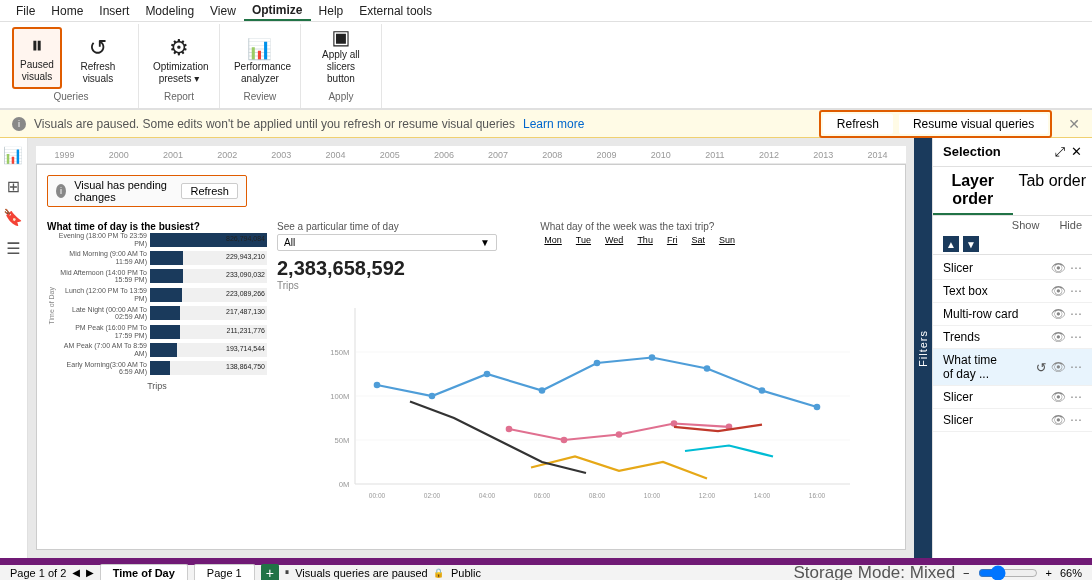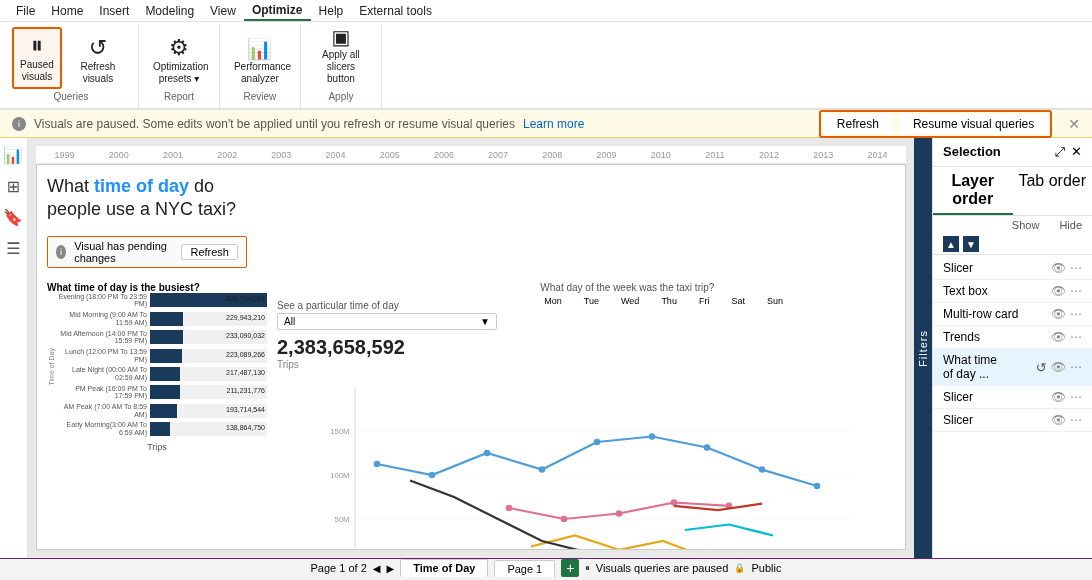--- a/index.html
+++ b/index.html
@@ -70,29 +70,29 @@
     
     .big-heading { font-size: 18px; font-weight: 400; color: #222; line-height: 1.3; margin-bottom: 8px; }
     .big-heading .highlight { color: #1e90ff; font-weight: 600; }
 
     
     .pending-bar { display: flex; align-items: center; border: 1px solid #e0e0e0; background: #fafafa; padding: 3px 8px; margin-bottom: 8px; font-size: 11px; gap: 8px; border-radius: 2px; width: 200px; }
     .pending-bar button { padding: 1px 8px; font-size: 11px; background: #fff; border: 1px solid #ccc; cursor: pointer; border-radius: 2px; }
     .bar-chart-title { font-size: 10px; font-weight: 600; }
     .bar-row { display: flex; align-items: center; margin-bottom: 3px; gap: 3px; }
     .scatter-filter { border: 1px solid #ccc; border-radius: 2px; padding: 2px 6px; font-size: 10px; display: flex; align-items: center; justify-content: space-between; width: 220px; background: #fff; cursor: pointer; }
-    .day-pills { display: flex; gap: 14px; font-size: 9px; }
+    .day-pills { display: flex; gap: 6px; font-size: 9px; text-decoration: underline; }
     .day-pill { padding: 1px 4px; border-radius: 2px; }
 
     
     .big-count { font-size: 20px; font-weight: 600; color: #222; }
     .count-label { font-size: 10px; color: #888; }
 
     
-    .status-bar { height: 22px; background: #f3f3f3; border-top: 1px solid #701a75; display: flex; align-items: center; padding: 0 10px; font-size: 11px; gap: 8px; flex-direction: column; }
+    .status-bar { height: 22px; background: #f3f3f3; border-top: 7px solid #701a75; display: flex; align-items: center; padding: 0 10px; font-size: 11px; gap: 8px; }
     .status-left { display: flex; align-items: center; gap: 6px; flex: 1; }
     .status-right { display: flex; align-items: center; gap: 8px; }
     .page-tab { padding: 2px 12px; font-size: 11px; background: #fff; border: 1px solid #ccc; border-bottom: none; cursor: pointer; border-radius: 2px 2px 0 0; }
     .page-tab.active { background: #fff; border-bottom: 1px solid #fff; font-weight: 600; }
     .add-page-btn { width: 18px; height: 18px; background: #217346; color: #fff; border: none; cursor: pointer; font-size: 14px; border-radius: 2px; display: flex; align-items: center; justify-content: center; }
     .storage-mode { font-size: 17px; color: #555; }
     .zoom-slider { width: 60px; }
 
     
     .svg-chart { width: 100%; height: 220px; }
@@ -203,23 +203,20 @@
       <span class="timeline-year">2010</span>
       <span class="timeline-year">2011</span>
       <span class="timeline-year">2012</span>
       <span class="timeline-year">2013</span>
       <span class="timeline-year">2014</span>
     </div>
 
     <div class="canvas-inner">
       <div class="report-canvas" style="display:flex; flex-direction:column; padding:10px; gap:6px;">
 
-        <div class="big-heading">
-          <span>What </span><span class="highlight">time of day</span><span> do<br>people use a NYC taxi?</span>
-        </div>
 
         <div class="pending-bar" style="border: 1.5px solid #e05c00;">
           <span class="info-icon">i</span>
           <span>Visual has pending changes</span>
           <button>Refresh</button>
         </div>
 
         <div style="display:flex; gap:10px; flex:1;">
 
           <div style="width:220px;">
@@ -287,21 +284,21 @@
   </div>
                 </div>
             </div>
             <div style="font-size:9px;text-align:center;color:#555;margin-top:2px;">Trips</div>
           </div>
 
           <div style="flex:1; display:flex; flex-direction:column; gap:6px;">
 
             <div style="display:flex; gap:10px; align-items:flex-start;">
 
-              <div style="flex:1;margin-top:18px;">
+              <div style="flex:1;">
                 <div style="font-size:10px;color:#555;margin-bottom:2px;">See a particular time of day</div>
                 <div class="scatter-filter">
                   <span>All</span>
                   <span>▼</span>
                 </div>
               </div>
 
               <div style="flex:1.4;">
                 <div style="font-size:10px;color:#555;margin-bottom:2px;">What day of the week was the taxi trip?</div>
                 <div class="day-pills" id="day-pills-container">

